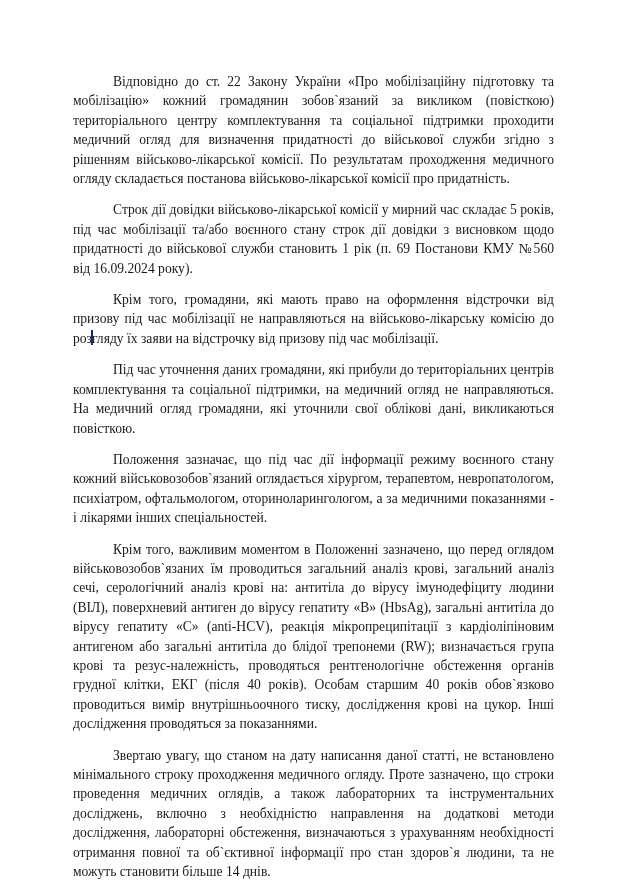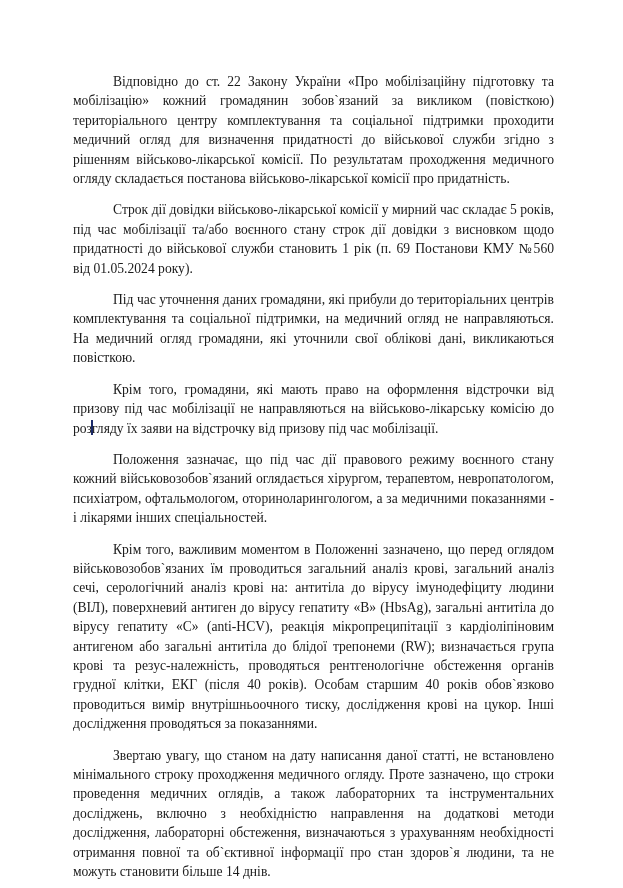--- a/index.html
+++ b/index.html
@@ -26,19 +26,19 @@
     background: #1a2a6a;
     vertical-align: -2px;
     margin: 0 -0.75px;
   }
 </style>
 </head>
 <body>
 
 <div class="page">
   <p class="para">Відповідно до ст. 22 Закону України «Про мобілізаційну підготовку та мобілізацію» кожний громадянин зобов`язаний за викликом (повісткою) територіального центру комплектування та соціальної підтримки проходити медичний огляд для визначення придатності до військової служби згідно з рішенням військово-лікарської комісії. По результатам проходження медичного огляду складається постанова військово-лікарської комісії про придатність.</p>
-  <p class="para">Строк дії довідки військово-лікарської комісії у мирний час складає 5 років, під час мобілізації та/або воєнного стану строк дії довідки з висновком щодо придатності до військової служби становить 1 рік (п. 69 Постанови КМУ №560 від 01.05.2024 року).</p>
+  <p class="para">Строк дії довідки військово-лікарської комісії у мирний час складає 5 років, під час мобілізації та/або воєнного стану строк дії довідки з висновком щодо придатності до військової служби становить 1 рік (п. 69 Постанови КМУ №560 від 16.09.2024 року).</p>
+  <p class="para"><span>Крім того, громадяни, які мають право на оформлення відстрочки від призову під час мобілізації не направляються на військово-лікарську комісію до роз</span><span class="cursor"></span><span>гляду їх заяви на відстрочку від призову під час мобілізації.</span></p>
   <p class="para">Під час уточнення даних громадяни, які прибули до територіальних центрів комплектування та соціальної підтримки, на медичний огляд не направляються. На медичний огляд громадяни, які уточнили свої облікові дані, викликаються повісткою.</p>
-  <p class="para"><span>Крім того, громадяни, які мають право на оформлення відстрочки від призову під час мобілізації не направляються на військово-лікарську комісію до роз</span><span class="cursor"></span><span>гляду їх заяви на відстрочку від призову під час мобілізації.</span></p>
-  <p class="para">Положення зазначає, що під час дії правового режиму воєнного стану кожний військовозобов`язаний оглядається хірургом, терапевтом, невропатологом, психіатром, офтальмологом, оториноларингологом, а за медичними показаннями - і лікарями інших спеціальностей.</p>
+  <p class="para">Положення зазначає, що під час дії інформації режиму воєнного стану кожний військовозобов`язаний оглядається хірургом, терапевтом, невропатологом, психіатром, офтальмологом, оториноларингологом, а за медичними показаннями - і лікарями інших спеціальностей.</p>
   <p class="para">Крім того, важливим моментом в Положенні зазначено, що перед оглядом військовозобов`язаних їм проводиться загальний аналіз крові, загальний аналіз сечі, серологічний аналіз крові на: антитіла до вірусу імунодефіциту людини (ВІЛ), поверхневий антиген до вірусу гепатиту «В» (HbsAg), загальні антитіла до вірусу гепатиту «С» (anti-HCV), реакція мікропреципітації з кардіоліпіновим антигеном або загальні антитіла до блідої трепонеми (RW); визначається група крові та резус-належність, проводяться рентгенологічне обстеження органів грудної клітки, ЕКГ (після 40 років). Особам старшим 40 років обов`язково проводиться вимір внутрішньоочного тиску, дослідження крові на цукор. Інші дослідження проводяться за показаннями.</p>
   <p class="para">Звертаю увагу, що станом на дату написання даної статті, не встановлено мінімального строку проходження медичного огляду. Проте зазначено, що строки проведення медичних оглядів, а також лабораторних та інструментальних досліджень, включно з необхідністю направлення на додаткові методи дослідження, лабораторні обстеження, визначаються з урахуванням необхідності отримання повної та об`єктивної інформації про стан здоров`я людини, та не можуть становити більше 14 днів.</p>
 </div>
 
 </body></html>

